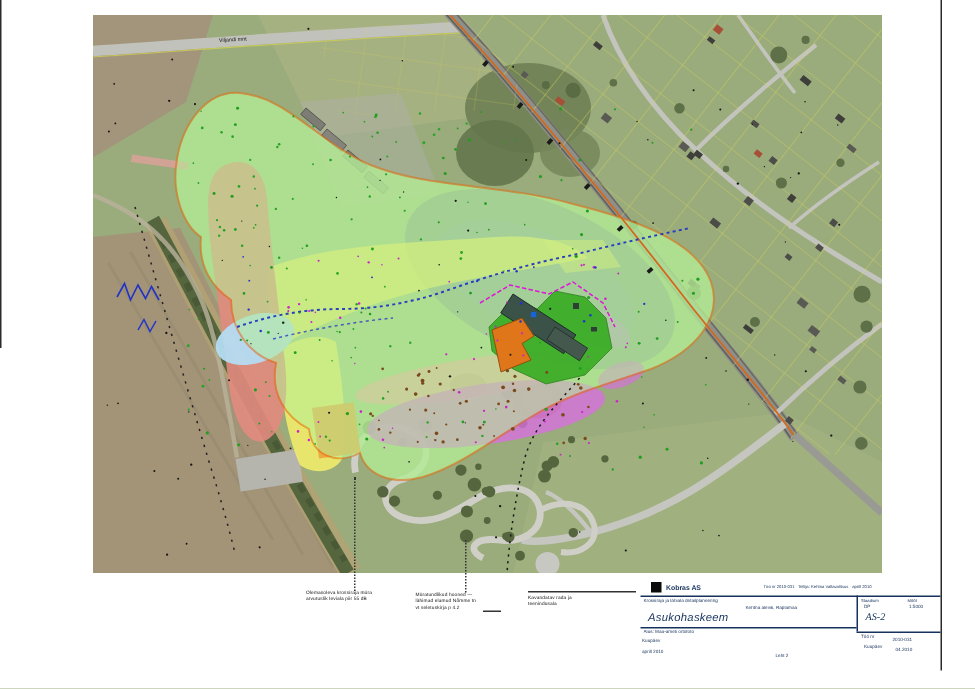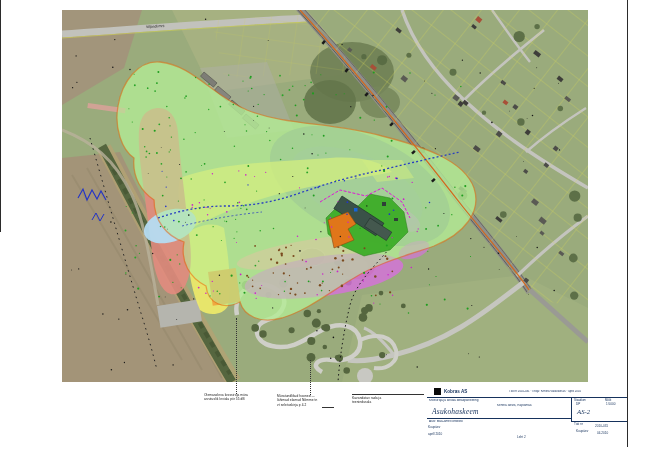--- a/index.html
+++ b/index.html
@@ -8,21 +8,21 @@
   .abs{position:absolute}
   .vline{width:1px;background:#2b2b2b}
   .note{color:#101010;font-size:3.2px;line-height:1.35;letter-spacing:.1px}
   .leader{border-left:1px dotted #333}
   .tb{color:#16325c}
   .tb .rule{position:absolute;height:1px;background:#16325c}
   .tb .vrule{position:absolute;width:1px;background:#16325c}
   .t28{font-size:2.8px;line-height:1.2}
   .t3{font-size:3.1px;line-height:1.25}
   .t45{font-size:4.6px;font-weight:bold}
-  .title-big{font-family:Liberation Serif, serif;font-style:italic;font-size:7.5px;letter-spacing:.2px}
+  .title-big{font-family:Liberation Sans, sans-serif;font-style:italic;font-size:7.5px;letter-spacing:.2px}
   .num-big{font-family:"Liberation Serif",serif;font-style:italic;font-size:6.8px}
   .nowrap{white-space:nowrap;overflow:hidden}
 </style>
 </head>
 <body>
 
 <div class="abs vline" style="left:0;top:0;height:232px"></div>
 <div class="abs vline" style="left:627px;top:0;height:447px"></div>
 
 <div class="abs" style="left:62px;top:10px;width:526px;height:372px">

